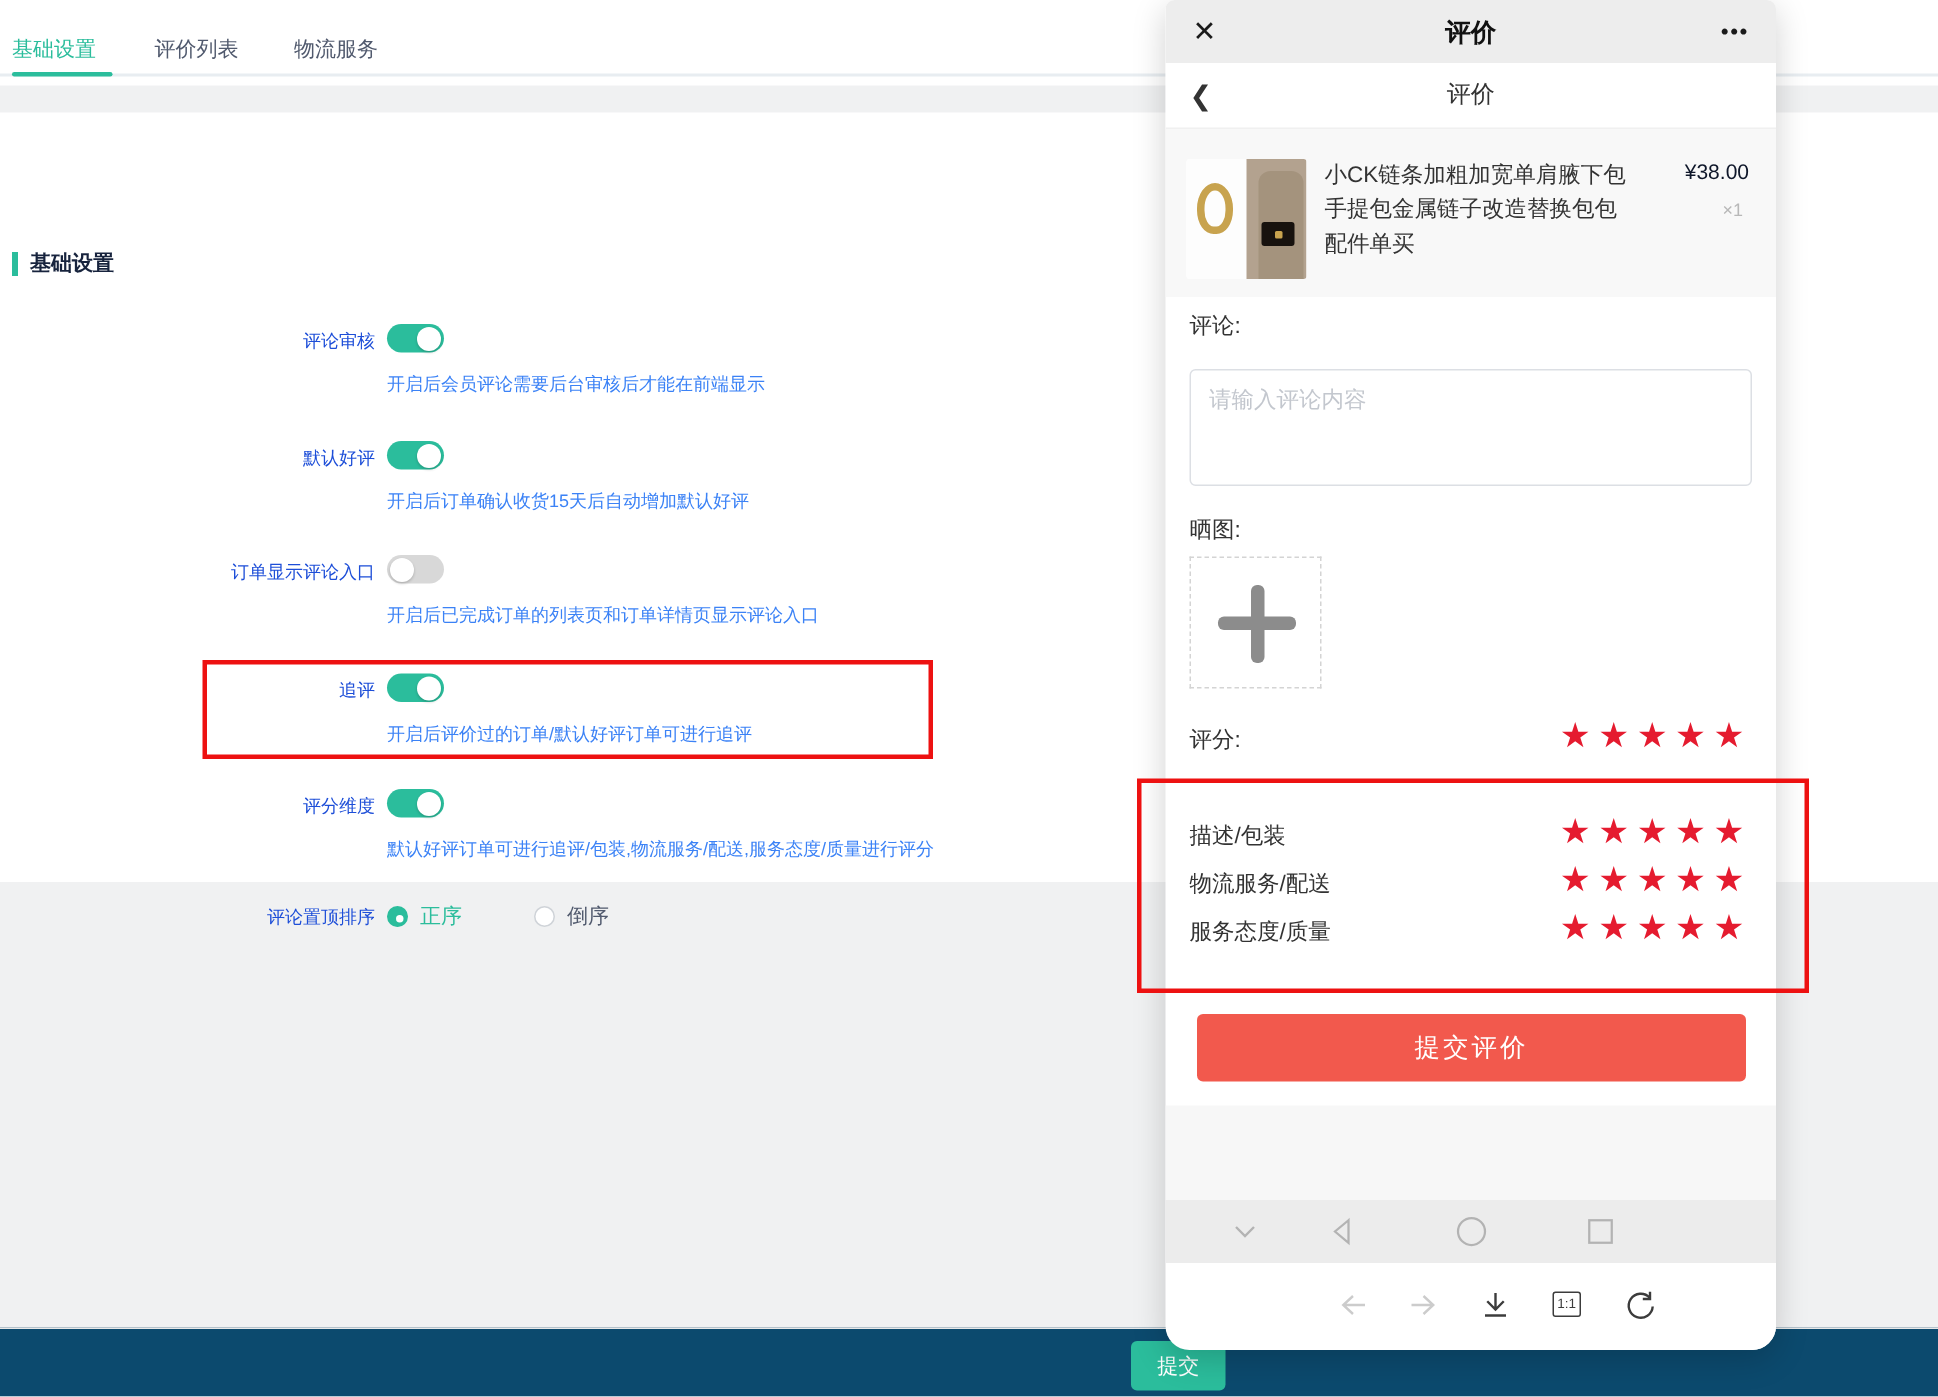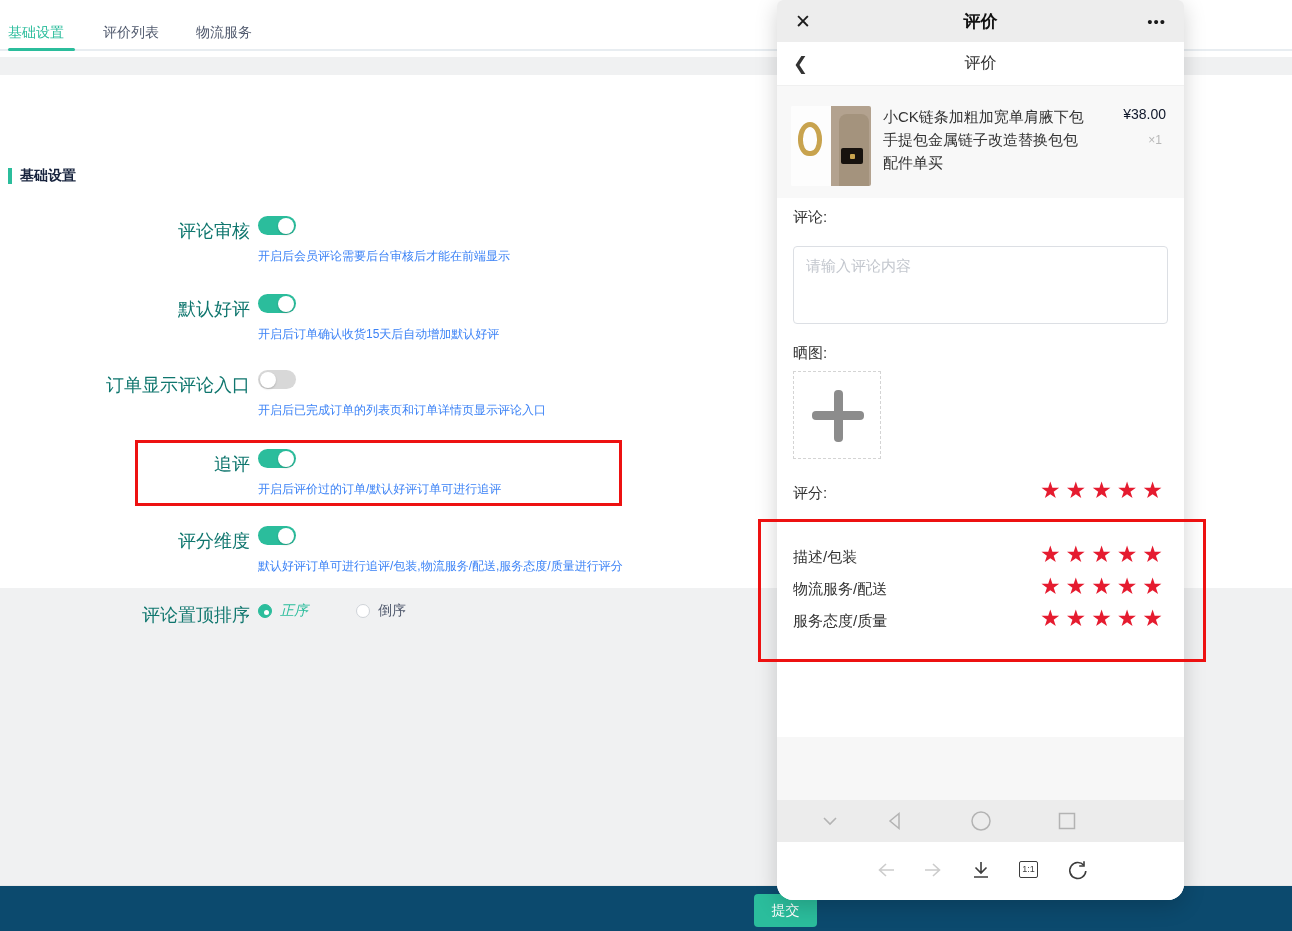--- a/index.html
+++ b/index.html
@@ -14,34 +14,34 @@
   .tab-underline { position:absolute; left:8px; top:48px; width:67px; height:3px; background:#2bbd9c; border-radius:2px; z-index:2; }
 
   .gray-gap { position:absolute; left:0; top:57px; width:1292px; height:18px; background:#f0f1f2; }
 
   .content-panel { position:absolute; left:0; top:75px; width:1292px; height:513px; background:#fff; z-index:1; }
   .section-header { position:absolute; left:8px; top:92px; display:flex; align-items:center; }
   .section-header .bar { width:4px; height:16px; background:#2bbd9c; margin-right:8px; }
   .section-header .txt { font-size:14px; font-weight:bold; color:#17233d; }
 
   .form-row { position:absolute; left:0; width:780px; }
-  .form-row .lbl { position:absolute; left:0; top:3px; width:250px; text-align:right; font-size:18px; color:#0f766e; }
+  .form-row .lbl { position:absolute; left:0; top:3px; width:250px; text-align:right; font-size:12px; color:#1d4ed8; }
   .form-row .desc { position:absolute; left:258px; top:32px; font-size:12px; color:#3b82f6; white-space:nowrap; }
 
   .toggle { position:absolute; left:258px; top:0; width:38px; height:19px; border-radius:10px; background:#d8d8d8; cursor:pointer; }
   .toggle .knob { position:absolute; top:1.5px; left:2px; width:16px; height:16px; border-radius:50%; background:#fff; box-shadow:0 1px 2px rgba(0,0,0,.2); }
   .toggle.on { background:#2bbd9c; }
   .toggle.on .knob { left:20px; }
 
   .radio-group { position:absolute; left:258px; top:2px; display:flex; align-items:center; }
   .radio { width:14px; height:14px; border-radius:50%; border:1px solid #cfd3d8; background:#fff; margin-right:8px; position:relative; cursor:pointer; }
   .radio.sel { background:#2bbd9c; border-color:#2bbd9c; }
   .radio.sel::after { content:""; position:absolute; left:4.5px; top:4.5px; width:5px; height:5px; border-radius:50%; background:#fff; }
   .radio-lbl { font-size:14px; color:#515a6e; margin-right:48px; }
-  .radio-lbl.sel { color:#2bbd9c;font-style:italic; }
+  .radio-lbl.sel { color:#2bbd9c; }
 
   .hl-box { position:absolute; border:3px solid #ed1111; z-index:30; pointer-events:none; }
   #hl-admin { left:135px; top:440px; width:487px; height:66px; }
   #hl-phone { left:758px; top:519px; width:448px; height:143px; }
 
   .admin-footer { position:absolute; left:0; top:885px; width:1292px; height:46px; background:#0c4a6e; border-top:1px solid #e8e8e8; z-index:3; }
   .submit-btn { position:absolute; left:754px; top:8px; width:63px; height:33px; background:#2bbd9c; color:#fff; font-size:14px; border:none; border-radius:4px; cursor:pointer; }
 
   
   .phone { position:absolute; left:777px; top:0; width:407px; height:900px; background:#fff; z-index:10;
@@ -76,21 +76,21 @@
   .plus-v { position:absolute; left:39.5px; top:18px; width:9px; height:52px; background:#8c8c8c; border-radius:4px; }
 
   .stars { position:absolute; right:16px; font-size:23px; letter-spacing:5px; color:#e51b2f; line-height:1; white-space:nowrap; cursor:pointer; }
   .dim-row-lbl { position:absolute; left:16px; font-size:15px; color:#333; }
 
   .phone-submit { position:absolute; left:21px; top:676px; width:366px; height:45px; background:#f2594d; border:none; border-radius:4px; color:#fff; font-size:17px; letter-spacing:2px; cursor:pointer; }
 
   .phone-lowgray { position:absolute; left:0; top:737px; width:100%; height:63px; background:#f7f7f7; }
   .android-bar { position:absolute; left:0; top:800px; width:100%; height:42px; background:#ececec; }
   .android-bar svg { position:absolute; top:10px; }
-  .toolbar { position:absolute; left:0; top:842px; width:100%; height:68px; background:#fff; }
+  .toolbar { position:absolute; left:16px; top:842px; width:100%; height:68px; background:#fff; }
   .toolbar .tool { position:absolute; top:17px; cursor:pointer; }
   .ratio-box { position:absolute; top:19px; width:19px; height:17px; border:1.5px solid #3c3c3c; border-radius:2px; font-size:9px; color:#3c3c3c; text-align:center; line-height:14px; cursor:pointer; }
 </style>
 </head>
 <body>
 
 <div class="tabbar">
   <div class="rule"></div>
   <div class="tab active" style="left:8px">基础设置</div>
   <div class="tab" style="left:103px">评价列表</div>
@@ -202,20 +202,21 @@
 
   <div class="dim-row-lbl" style="top:548px">描述/包装</div>
   <div class="stars" style="top:543px">★★★★★</div>
 
   <div class="dim-row-lbl" style="top:580px">物流服务/配送</div>
   <div class="stars" style="top:575px">★★★★★</div>
 
   <div class="dim-row-lbl" style="top:612px">服务态度/质量</div>
   <div class="stars" style="top:607px">★★★★★</div>
 
+  <button class="phone-submit">提交评价</button>
 
   <div class="phone-lowgray"></div>
 
   <div class="android-bar">
     <svg style="left:42px" width="22" height="22" viewBox="0 0 22 22">
         <path d="M5 8 L11 14 L17 8" fill="none" stroke="#b3b3b3" stroke-width="1.6"></path>
       </svg>
     <svg style="left:107px" width="22" height="22" viewBox="0 0 22 22">
         <path d="M15 3.5 L6 11 L15 18.5 Z" fill="none" stroke="#b3b3b3" stroke-width="1.5"></path>
       </svg>

